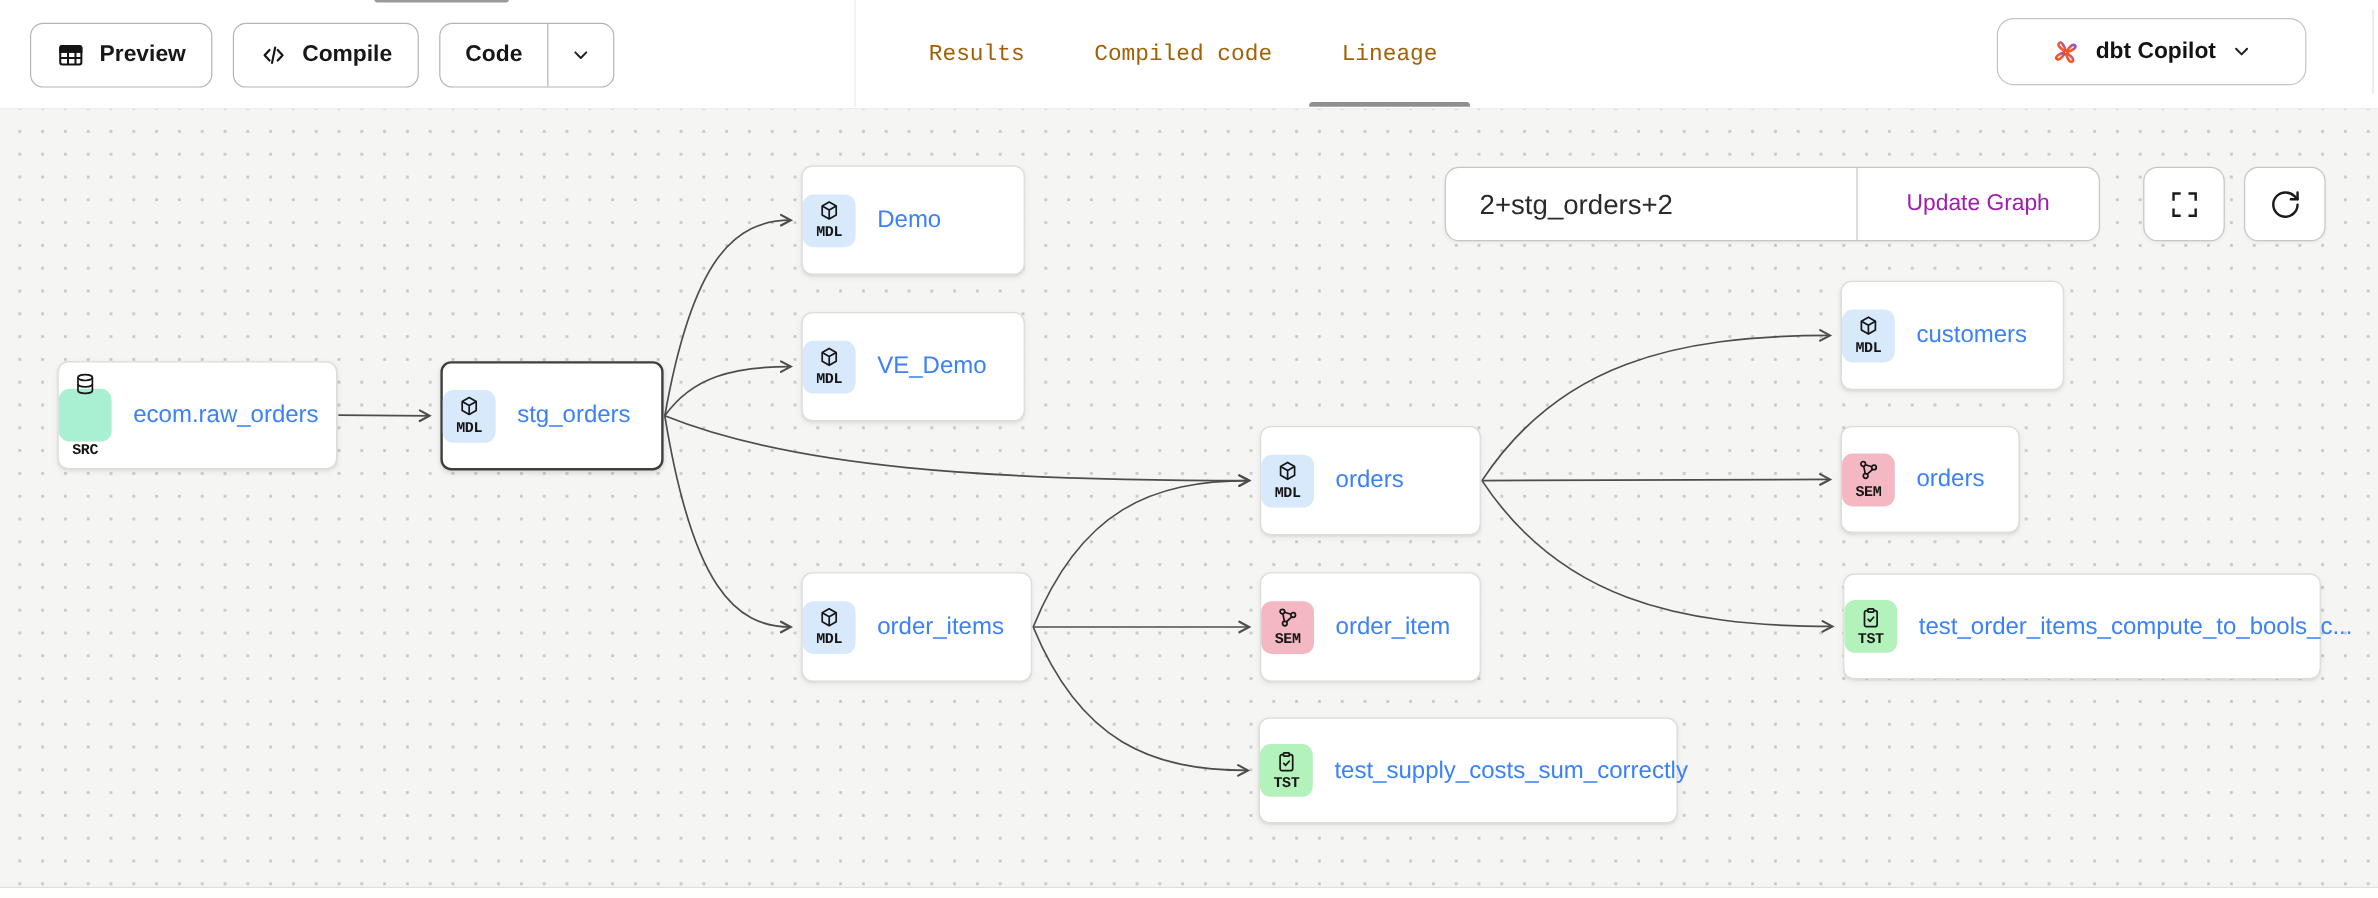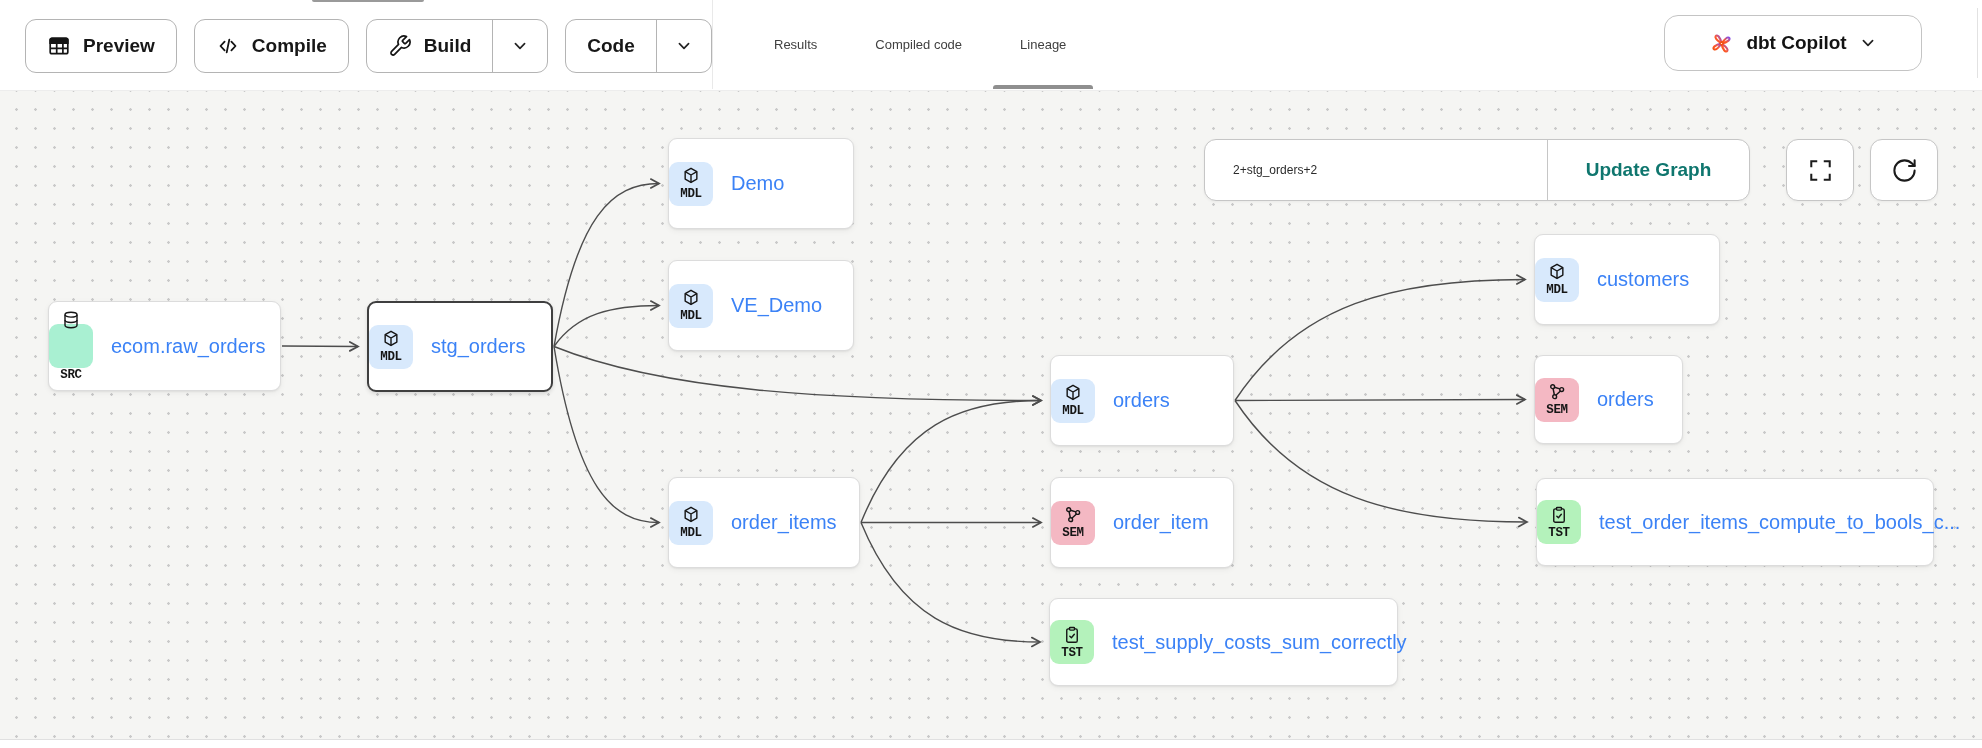--- a/index.html
+++ b/index.html
@@ -11,44 +11,44 @@
   .tab-remnant{position:absolute;top:0;left:312px;width:112px;height:2px;background:#9a9a9a;border-radius:0 0 3px 3px;}
   .toolbar{position:absolute;left:25px;top:19px;display:flex;gap:17px;align-items:center;text-align:right;}
   .tb-group{display:flex;align-items:stretch;height:52px;background:#fff;border:1px solid #b4b4b4;border-radius:11px;overflow:hidden;}
   .tb-main{display:flex;align-items:center;gap:12px;padding:0 21px;font-size:19px;font-weight:600;color:#171717;cursor:pointer;}
   .tb-split{border-left:1px solid #b4b4b4;display:flex;align-items:center;justify-content:center;width:54px;cursor:pointer;}
   .icon{display:inline-flex;align-items:center;justify-content:center;line-height:0;}
   .header-divider{position:absolute;left:712px;top:0;width:1px;height:89px;background:#e9e9e9;}
   .right-edge-line{position:absolute;left:1977px;top:8px;width:1px;height:70px;background:#e2e2e2;}
 
   .tabs{position:absolute;left:774px;top:0;height:89px;display:flex;gap:58px;align-items:stretch;}
-  .tab{position:relative;display:flex;align-items:center;font-size:13px;color:#404040;cursor:pointer;white-space:nowrap;}
+  .tab{position:relative;display:flex;align-items:center;font-size:19px;color:#a16207;cursor:pointer;white-space:nowrap;font-family:Liberation Mono, monospace;}
   .tab.active::after{content:"";position:absolute;left:-27px;right:-27px;bottom:0;height:4px;background:#8f8f8f;border-radius:3px 3px 0 0;}
 
   .copilot{position:absolute;left:1664px;top:15px;width:258px;height:56px;background:#fff;border:1px solid #c4c4c4;border-radius:14px;display:flex;align-items:center;justify-content:center;gap:11px;font-size:19px;font-weight:600;color:#131313;cursor:pointer;box-sizing:border-box;}
 
   
   .canvas{position:absolute;top:90px;left:0;width:1982px;height:650px;box-sizing:border-box;
     background-color:#f5f5f3;
     background-image:radial-gradient(circle,#c9c9c9 1.1px,transparent 1.5px);
     background-size:19px 19px;background-position:7px 9px;
     border-top:1px solid #ededed;border-bottom:1px solid #e0e0e0;}
   #edges{position:absolute;top:0;left:0;}
   .node{position:absolute;background:#fff;border:1px solid #dcdcdc;border-radius:9px;
     box-shadow:0 1px 2px rgba(0,0,0,.06),0 2px 6px rgba(0,0,0,.05);
     display:flex;align-items:center;gap:18px;box-sizing:border-box;cursor:pointer;}
   .node.selected{border:2px solid #3f3f3f;box-shadow:0 2px 4px rgba(0,0,0,.12);}
   .badge{width:44px;height:44px;border-radius:9px;display:flex;flex-direction:column;align-items:center;justify-content:center;flex:0 0 auto;}
   .badge .blabel{font-family:"Liberation Mono","DejaVu Sans Mono",monospace;font-size:12.5px;font-weight:700;line-height:1;margin-top:2px;letter-spacing:-.3px;color:#151515;}
   .nlabel{font-size:20px;font-weight:500;color:#3b82f6;white-space:nowrap;}
 
   .gcontrols{position:absolute;left:1204px;top:48px;width:546px;height:62px;background:#fff;border:1px solid #c6c6c6;border-radius:12px;display:flex;align-items:stretch;box-sizing:border-box;box-shadow:0 1px 3px rgba(0,0,0,.05);}
-  .gsel{flex:1;display:flex;align-items:center;padding-left:28px;font-size:12px;color:#2b2b2b;cursor:text;}
+  .gsel{flex:1;display:flex;align-items:center;padding-left:28px;font-size:23px;color:#2b2b2b;cursor:text;}
   .gdiv{width:1px;background:#c6c6c6;}
-  .gupdate{width:201px;display:flex;align-items:center;justify-content:center;font-size:19px;font-weight:700;color:#0f766e;cursor:pointer;}
+  .gupdate{width:201px;display:flex;align-items:center;justify-content:center;font-size:19px;font-weight:400;color:#a21caf;cursor:pointer;}
   .iconbtn{position:absolute;top:48px;width:68px;height:62px;background:#fff;border:1px solid #c6c6c6;border-radius:12px;display:flex;align-items:center;justify-content:center;cursor:pointer;box-sizing:border-box;box-shadow:0 1px 3px rgba(0,0,0,.05);}
   #fsbtn{left:1786px;} #rfbtn{left:1870px;}
 
   .footer{position:absolute;top:740px;left:0;width:100%;height:8px;background:#fff;}
 </style>
 </head>
 <body>
 
 <div id="app">
 
@@ -68,37 +68,20 @@
           </div>
         </div>
         <div class="tb-group">
           <div class="tb-main">
             <span class="icon">
               <svg width="24" height="24" viewBox="0 0 24 24" fill="none" stroke="#141414" stroke-width="1.8" stroke-linecap="round" stroke-linejoin="round">
                 <path d="M8.6 7.6L4.5 12l4.1 4.4M15.4 7.6l4.1 4.4-4.1 4.4M13.3 5.6l-2.6 12.8"></path>
               </svg>
             </span>
             <span>Compile</span>
-          </div>
-        </div>
-        <div class="tb-group">
-          <div class="tb-main">
-            <span class="icon">
-              <svg width="24" height="24" viewBox="0 0 24 24" fill="none" stroke="#141414" stroke-width="1.7" stroke-linecap="round" stroke-linejoin="round">
-                <path d="M14.7 6.3a1 1 0 0 0 0 1.4l1.6 1.6a1 1 0 0 0 1.4 0l3.77-3.77a6 6 0 0 1-7.94 7.94l-6.91 6.91a2.12 2.12 0 0 1-3-3l6.91-6.91a6 6 0 0 1 7.94-7.94l-3.76 3.76z"></path>
-              </svg>
-            </span>
-            <span>Build</span>
-          </div>
-          <div class="tb-split">
-            <span class="icon">
-              <svg width="20" height="20" viewBox="0 0 24 24" fill="none" stroke="#222" stroke-width="2" stroke-linecap="round" stroke-linejoin="round">
-                <path d="M6.5 9.2L12 14.8l5.5-5.6"></path>
-              </svg>
-            </span>
           </div>
         </div>
         <div class="tb-group">
           <div class="tb-main">
             <span>Code</span>
           </div>
           <div class="tb-split">
             <span class="icon">
               <svg width="20" height="20" viewBox="0 0 24 24" fill="none" stroke="#222" stroke-width="2" stroke-linecap="round" stroke-linejoin="round">
                 <path d="M6.5 9.2L12 14.8l5.5-5.6"></path>

